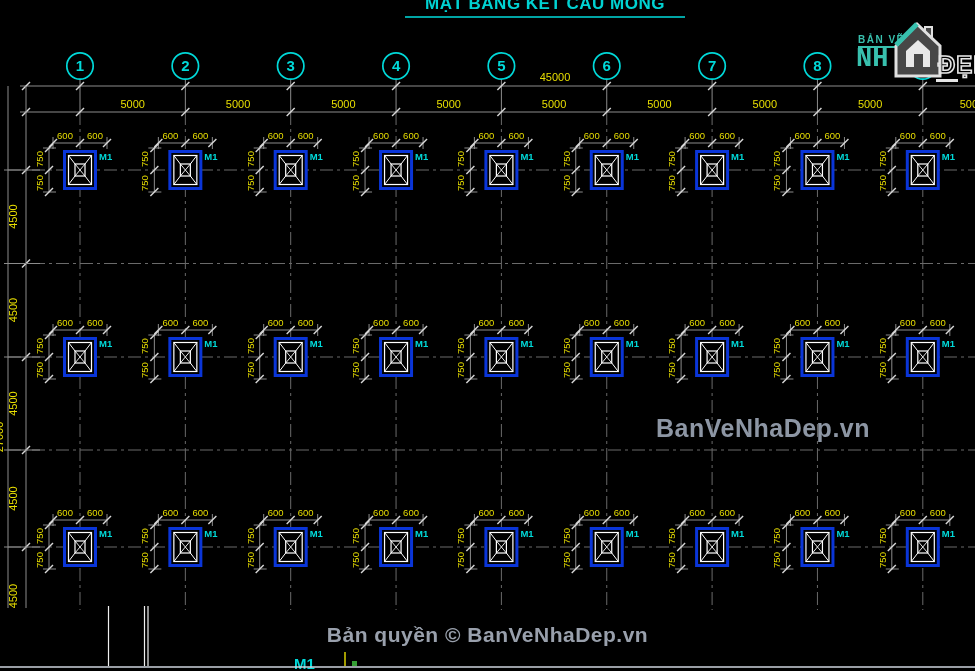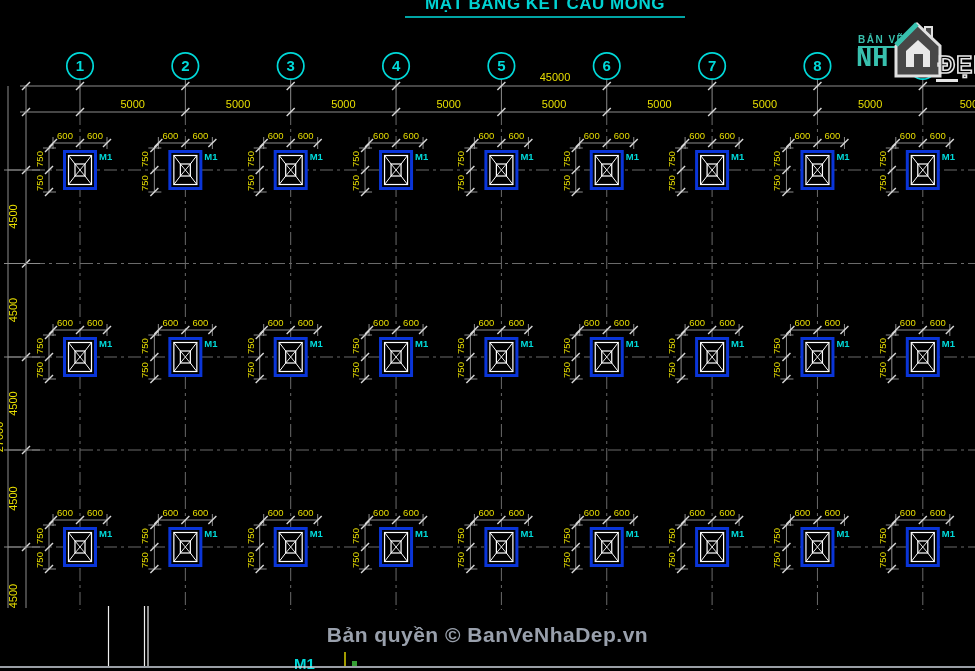--- a/index.html
+++ b/index.html
@@ -921,14 +921,15 @@
       <rect x="33" y="7" width="7" height="11" fill="#474747" stroke="#e0e0e0" stroke-width="2"></rect>
       <path d="M25,4 L48,26 L48,56 L4,56 L4,26 Z" fill="#474747" stroke="#e0e0e0" stroke-width="3"></path>
       <path d="M25,4 L4,25" stroke="#38c0ae" stroke-width="5" fill="none"></path>
       <path d="M26,20 L38,31 L38,47 L14,47 L14,31 Z" fill="#e8e8e8"></path>
       <rect x="22" y="34" width="9" height="13" fill="#474747"></rect>
     </svg>
     <span class="l3">ĐẸP</span>
     <span class="bar"></span>
   </div>
 
+  <div class="watermark">BanVeNhaDep.vn</div>
   <div class="footer">Bản quyền © BanVeNhaDep.vn</div>
 </div>
 
 </body></html>

